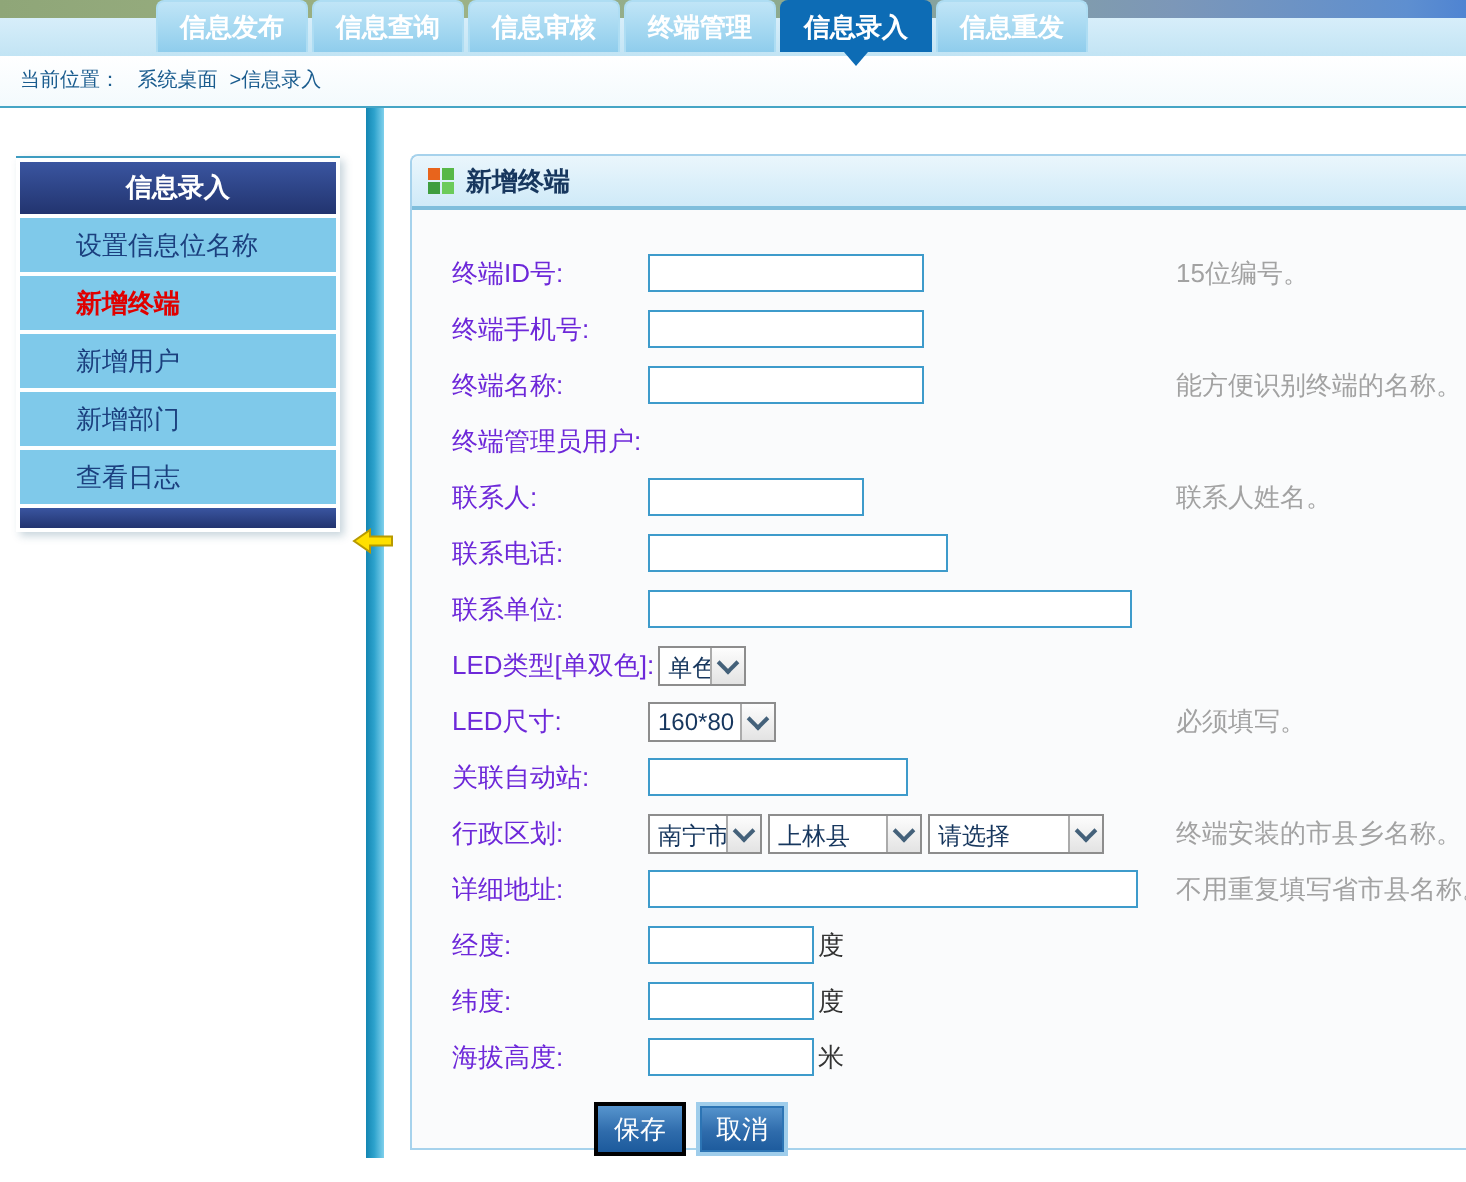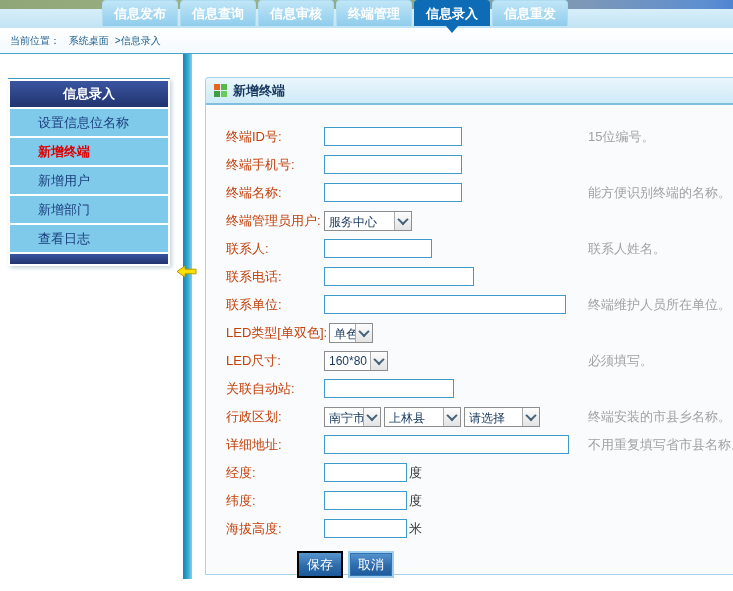--- a/index.html
+++ b/index.html
@@ -1,21 +1,21 @@
 <!DOCTYPE html>
 <html><head>
 <meta charset="utf-8">
 <style>
   html,body{margin:0;padding:0;}
   body{font-family:"Liberation Sans","DejaVu Sans",sans-serif;background:#fff;}
   #page{width:733px;height:591px;overflow:hidden;position:relative;background:#fff;}
 
   
   .photo-strip{height:9px;background:linear-gradient(90deg,#8fa678 0%,#9db284 30%,#8ca98f 55%,#7c97b8 80%,#5e8fd0 96%,#4f84d2 100%);}
-  .tabbar{height:19px;background:linear-gradient(180deg,#d7eefa 0%,#c2e4f4 100%);padding-left:102px;display:flex;align-items:flex-end;position:relative;}
+  .tabbar{height:19px;background:linear-gradient(180deg,#d7eefa 0%,#c2e4f4 100%);padding-left:78px;display:flex;align-items:flex-end;position:relative;}
   .tab{position:relative;height:25px;line-height:25px;margin:0 2px 2px 0;padding:0 11px;border-radius:4px 4px 0 0;
        background:linear-gradient(180deg,#c0e5f7 0%,#8fcdec 100%);border:1px solid #aeddf3;border-bottom:none;
        color:#fff;font-size:13px;font-weight:bold;cursor:pointer;white-space:nowrap;}
   .tab.active{background:#0d6cb5;border-color:#0d6cb5;}
   .tab.active::after{content:"";position:absolute;left:50%;bottom:-7px;margin-left:-6px;border:6px solid transparent;border-top:7px solid #0d6cb5;border-bottom:none;}
 
   .breadcrumb{height:25px;line-height:25px;background:linear-gradient(180deg,#ffffff 0%,#f3fafd 100%);
               border-bottom:1px solid #46a5c5;color:#1a5c8e;font-size:10px;padding-left:10px;}
   .breadcrumb .crumb{margin-right:6px;}
   .breadcrumb .home{cursor:pointer;}
@@ -46,21 +46,21 @@
   .modules-icon{display:inline-grid;grid-template-columns:6px 6px;grid-template-rows:6px 6px;gap:1px;margin-right:6px;}
   .modules-icon i{display:block;}
   .modules-icon i:nth-child(1){background:#e8641c;}
   .modules-icon i:nth-child(2){background:#57b847;}
   .modules-icon i:nth-child(3){background:#3f9e3f;}
   .modules-icon i:nth-child(4){background:#6bcb5a;}
   .panel-title{font-size:13px;font-weight:bold;color:#17375e;}
 
   .panel-body{padding:22px 0 0 20px;}
   .frow{display:flex;align-items:center;height:19px;margin-bottom:9px;position:relative;}
-  .flabel{flex:0 0 auto;min-width:96px;font-size:13px;color:#c2410c;white-space:nowrap;padding-right:2px;}
+  .flabel{flex:0 0 auto;min-width:96px;font-size:13px;color:#6d28d9;white-space:nowrap;padding-right:2px;}
   .frow input[type=text]{height:17px;border:1px solid #3e9bcb;background:#fff;font-size:12px;color:#333;padding:0 3px;margin:0;}
   .suffix{font-size:13px;color:#333;margin-left:2px;}
   .hint{position:absolute;left:362px;font-size:13px;color:#a2a2a2;white-space:nowrap;}
 
   
   .sel{display:inline-flex;align-items:stretch;height:20px;border:1px solid #8d8d8d;background:#fff;
        box-sizing:border-box;margin-right:3px;cursor:pointer;}
   .sel-text{flex:1;font-size:12px;color:#17375e;padding:2px 3px 0 4px;white-space:nowrap;overflow:hidden;}
   .sel-arrow{flex:0 0 16px;border-left:1px solid #ababab;background:linear-gradient(180deg,#fdfdfd,#e3e3e3);
              display:flex;align-items:center;justify-content:center;}
@@ -139,40 +139,33 @@
               <span class="flabel">终端手机号:</span>
               <input type="text" style="width: 130px;">
             </div>
             <div class="frow">
               <span class="flabel">终端名称:</span>
               <input type="text" style="width: 130px;">
               <span class="hint">能方便识别终端的名称。</span>
             </div>
             <div class="frow">
               <span class="flabel">终端管理员用户:</span>
-              <span class="sel" style="width: 88px;">
-                <span class="sel-text">服务中心</span>
-                <span class="sel-arrow">
-                  <span class="chev"></span>
-                </span>
-              </span>
             </div>
             <div class="frow">
               <span class="flabel">联系人:</span>
               <input type="text" style="width: 100px;">
               <span class="hint">联系人姓名。</span>
             </div>
             <div class="frow">
               <span class="flabel">联系电话:</span>
               <input type="text" style="width: 142px;">
             </div>
             <div class="frow">
               <span class="flabel">联系单位:</span>
               <input type="text" style="width: 234px;">
-              <span class="hint">终端维护人员所在单位。</span>
             </div>
             <div class="frow">
               <span class="flabel">LED类型[单双色]:</span>
               <span class="sel" style="width: 44px;">
                 <span class="sel-text">单色</span>
                 <span class="sel-arrow">
                   <span class="chev"></span>
                 </span>
               </span>
             </div>
@@ -197,21 +190,21 @@
                 <span class="sel-arrow">
                   <span class="chev"></span>
                 </span>
               </span>
               <span class="sel" style="width: 77px;">
                 <span class="sel-text">上林县</span>
                 <span class="sel-arrow">
                   <span class="chev"></span>
                 </span>
               </span>
-              <span class="sel" style="width: 76px;">
+              <span class="sel" style="width: 88px;">
                 <span class="sel-text">请选择</span>
                 <span class="sel-arrow">
                   <span class="chev"></span>
                 </span>
               </span>
               <span class="hint">终端安装的市县乡名称。</span>
             </div>
             <div class="frow">
               <span class="flabel">详细地址:</span>
               <input type="text" style="width: 237px;">

